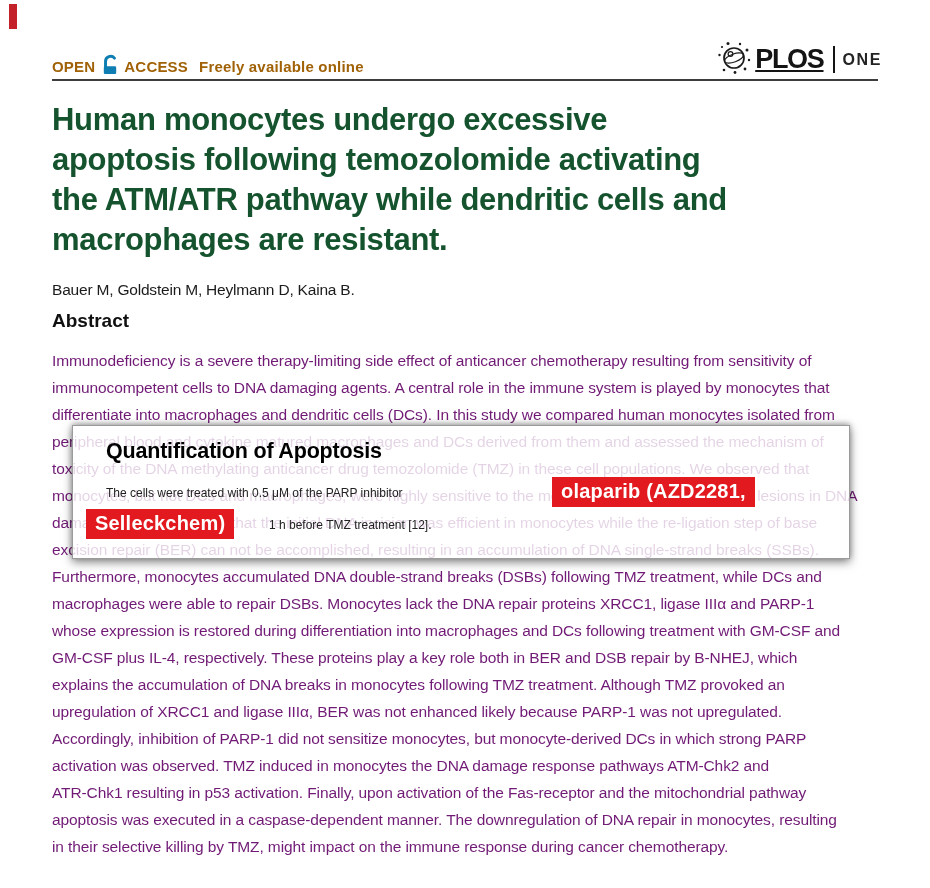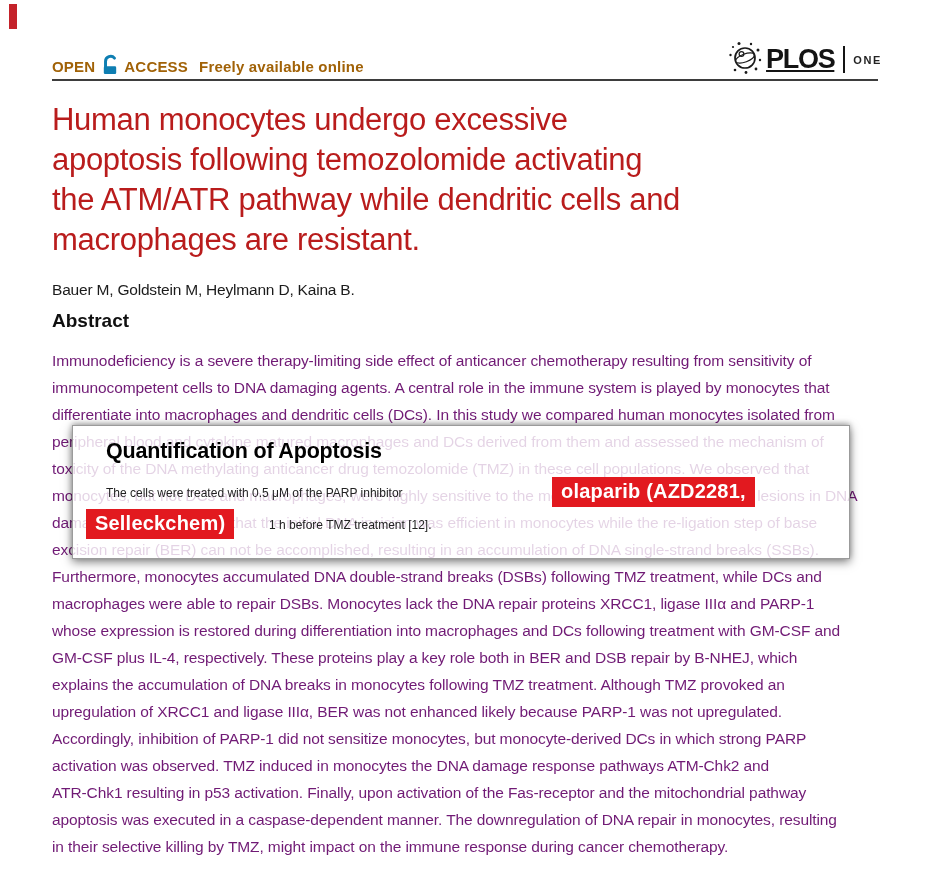--- a/index.html
+++ b/index.html
@@ -10,25 +10,25 @@
   .corner-mark{position:absolute;left:9px;top:4px;width:8px;height:25px;background:#c4222a;}
 
   
   .oa{position:absolute;left:52px;top:54px;height:24px;display:flex;align-items:center;
       color:#a16207;font-weight:bold;font-size:15px;letter-spacing:0.2px;}
   .oa .lock{margin:0 4px 2px 5px;}
   .oa .tagline{margin-left:11px;}
   .logo{position:absolute;right:48px;top:41px;height:36px;display:flex;align-items:center;}
   .logo .plos{font-size:27px;font-weight:bold;color:#141414;letter-spacing:-1.3px;margin-left:3px;text-decoration:underline;}
   .logo .bar{width:2px;height:27px;background:#141414;margin:0 8px 0 9px;}
-  .logo .one{font-size:11px;font-weight:bold;color:#232323;letter-spacing:1.6px;margin-top:1px;}
+  .logo .one{font-size:16px;font-weight:bold;color:#232323;letter-spacing:1.6px;margin-top:1px;}
   .rule{position:absolute;left:52px;top:79px;width:826px;height:2px;background:#3d3d3d;}
 
   
-  .title{position:absolute;left:52px;top:100px;width:840px;color:#b91c1c;font-weight:normal;
+  .title{position:absolute;left:52px;top:100px;width:840px;color:#14532d;font-weight:bold;
          font-size:31px;line-height:40px;letter-spacing:-0.3px;}
   .authors{position:absolute;left:52px;top:281px;font-size:15.5px;color:#1b1b1b;letter-spacing:-0.2px;}
   .abs-head{position:absolute;left:52px;top:310px;font-size:19px;font-weight:bold;color:#101010;}
   .abstract{position:absolute;left:52px;top:347px;font-size:15.5px;line-height:27px;
             color:#701a75;letter-spacing:-0.1px;}
   .abstract .aline{white-space:nowrap;height:27px;}
 
   
   .popup{position:absolute;left:72px;top:425px;width:776px;height:132px;
          background:rgba(255,255,255,0.81);border:1px solid #9b9b9b;

